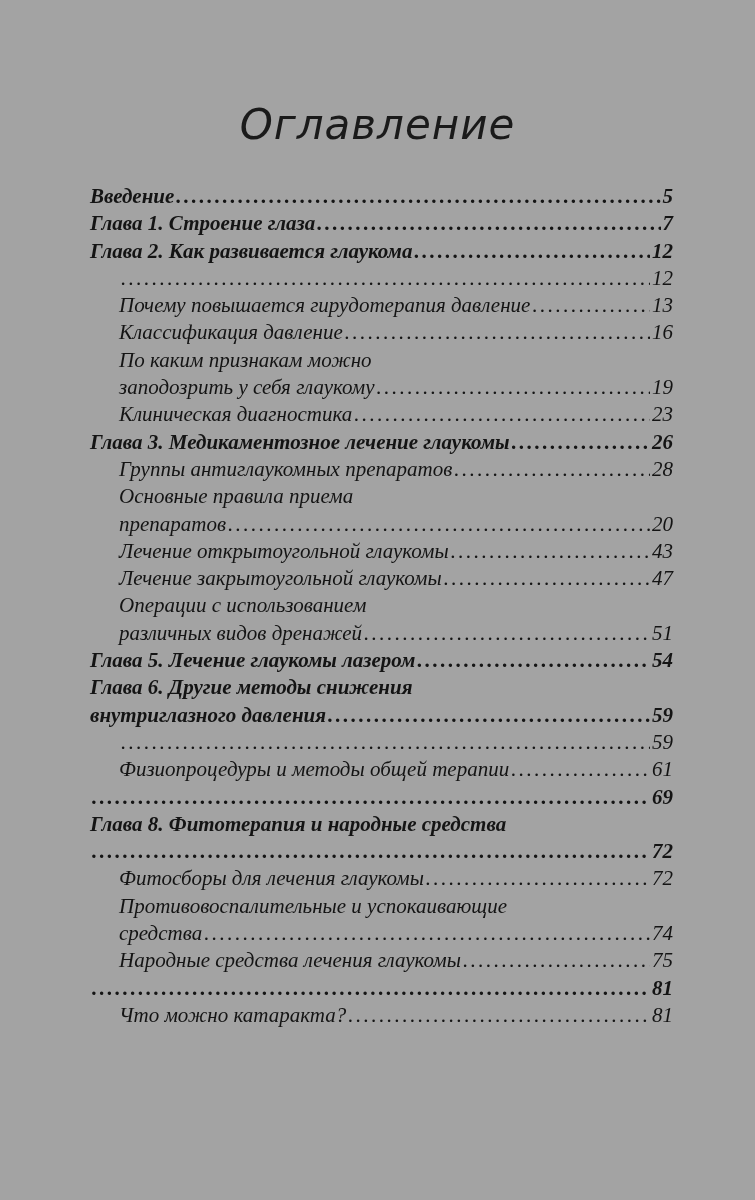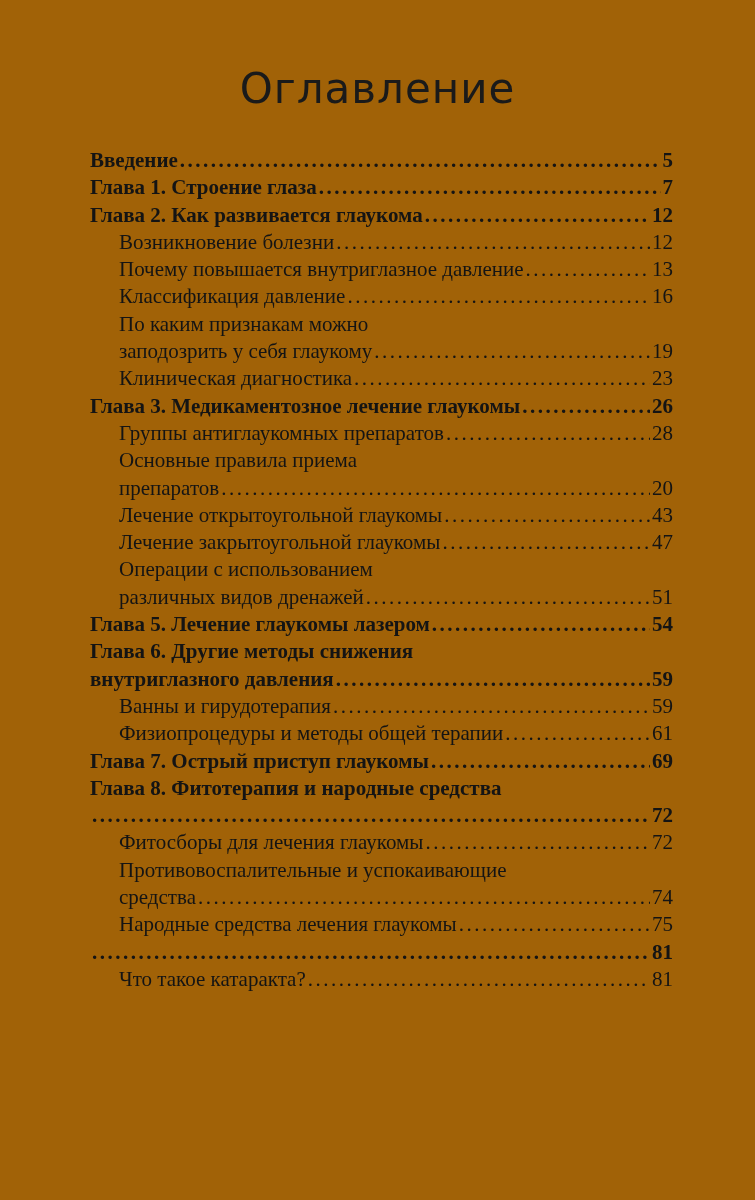--- a/index.html
+++ b/index.html
@@ -11,22 +11,23 @@
     width: 755px;
     height: 1200px;
     font-family: "Liberation Serif", serif;
     color: #141414;
     overflow: hidden;
   }
   .page {
     box-sizing: border-box;
     width: 755px;
     height: 1200px;
-    padding-top: 64px;
-    background: #a16207;
+    padding-top: 100px;
+    background: #a3a3a3;
+    font-style: italic;
   }
   .title {
     margin: 0 0 34px 0;
     text-align: center;
     font-family: "DejaVu Sans", sans-serif;
     font-weight: 400;
     font-size: 42px;
     letter-spacing: 1px;
     color: #1a1a1a;
   }
@@ -81,26 +82,25 @@
     <span class="toc-label">Глава 1. Строение глаза</span>
     <span class="toc-dots"></span>
     <span class="toc-page">7</span>
   </div>
       <div class="toc-row bold">
     <span class="toc-label">Глава 2. Как развивается глаукома</span>
     <span class="toc-dots"></span>
     <span class="toc-page">12</span>
   </div>
       <div class="toc-row indent1">
-    <span class="toc-label">Возникновение болезни</span>
     <span class="toc-dots"></span>
     <span class="toc-page">12</span>
   </div>
       <div class="toc-row indent1">
-    <span class="toc-label">Почему повышается внутриглазное давление</span>
+    <span class="toc-label">Почему повышается гирудотерапия давление</span>
     <span class="toc-dots"></span>
     <span class="toc-page">13</span>
   </div>
       <div class="toc-row indent1">
     <span class="toc-label">Классификация давление</span>
     <span class="toc-dots"></span>
     <span class="toc-page">16</span>
   </div>
       <div class="toc-row indent1 noleader">
     <span class="toc-label">По каким признакам можно</span>
@@ -162,31 +162,29 @@
       <div class="toc-row bold noleader">
     <span class="toc-label">Глава 6. Другие методы снижения</span>
 
   </div>
       <div class="toc-row bold">
     <span class="toc-label">внутриглазного давления</span>
     <span class="toc-dots"></span>
     <span class="toc-page">59</span>
   </div>
       <div class="toc-row indent1">
-    <span class="toc-label">Ванны и гирудотерапия</span>
     <span class="toc-dots"></span>
     <span class="toc-page">59</span>
   </div>
       <div class="toc-row indent1">
     <span class="toc-label">Физиопроцедуры и методы общей терапии</span>
     <span class="toc-dots"></span>
     <span class="toc-page">61</span>
   </div>
       <div class="toc-row bold">
-    <span class="toc-label">Глава 7. Острый приступ глаукомы</span>
     <span class="toc-dots"></span>
     <span class="toc-page">69</span>
   </div>
       <div class="toc-row bold noleader">
     <span class="toc-label">Глава 8. Фитотерапия и народные средства</span>
 
   </div>
       <div class="toc-row bold">
     <span class="toc-dots"></span>
     <span class="toc-page">72</span>
@@ -208,18 +206,18 @@
       <div class="toc-row indent1">
     <span class="toc-label">Народные средства лечения глаукомы</span>
     <span class="toc-dots"></span>
     <span class="toc-page">75</span>
   </div>
       <div class="toc-row bold">
     <span class="toc-dots"></span>
     <span class="toc-page">81</span>
   </div>
       <div class="toc-row indent1">
-    <span class="toc-label">Что такое катаракта?</span>
+    <span class="toc-label">Что можно катаракта?</span>
     <span class="toc-dots"></span>
     <span class="toc-page">81</span>
   </div>
     </div>
 </div>
 
 </body></html>

